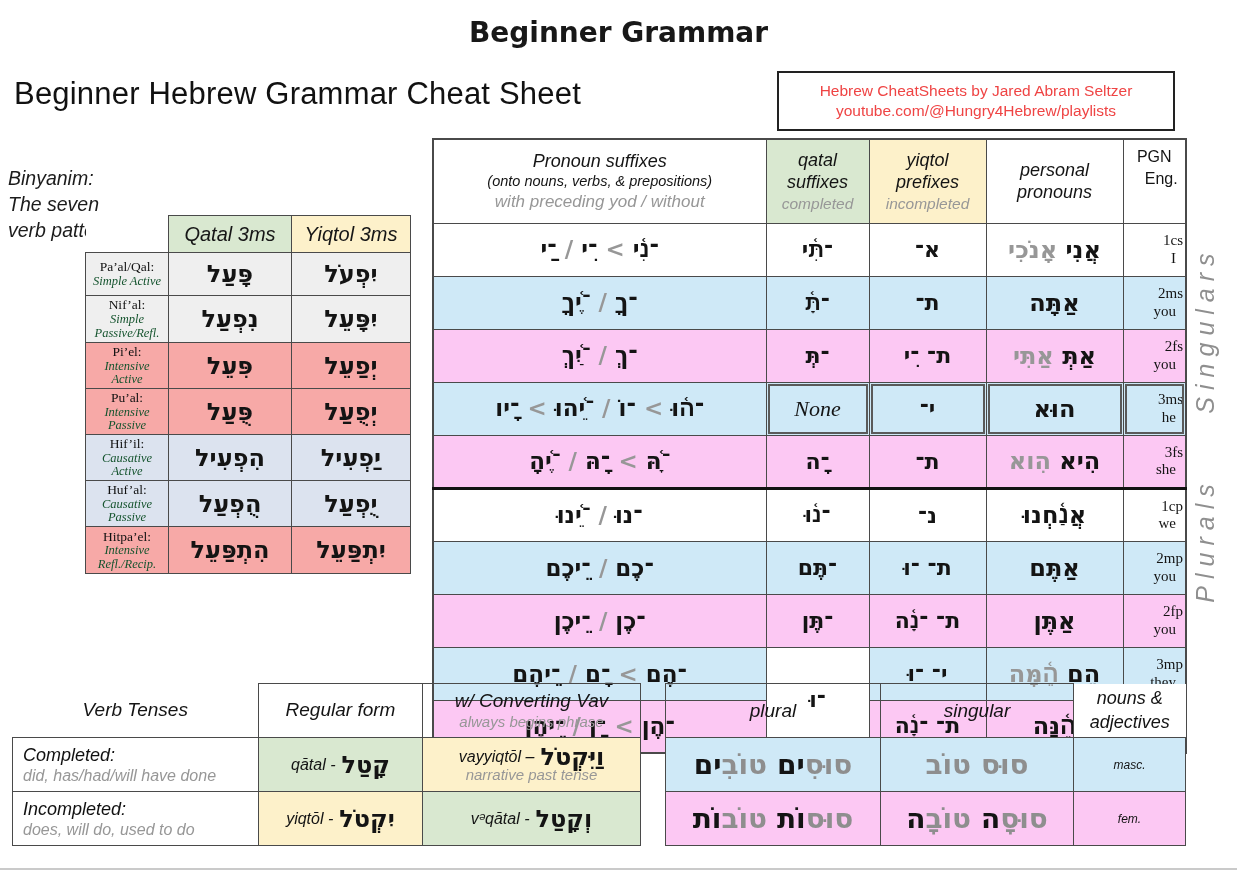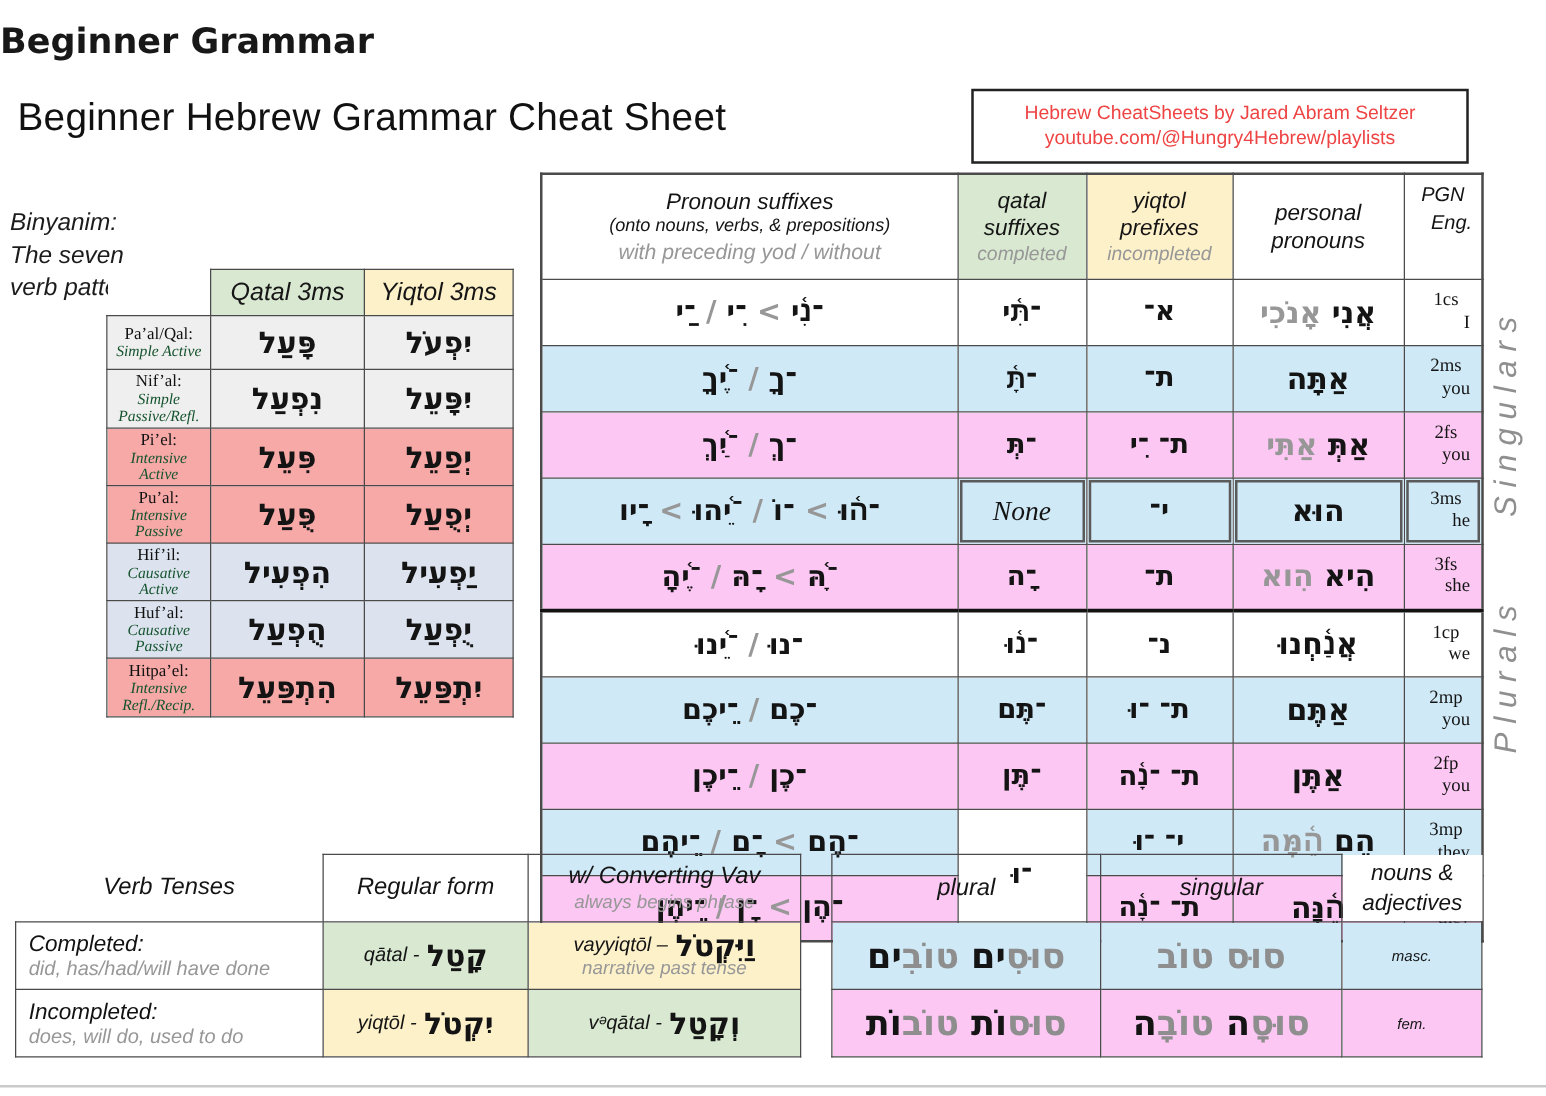--- a/index.html
+++ b/index.html
@@ -8,21 +8,21 @@
     --border:#4a4a4a; --muted:#979797; --ink:#141414;
   }
   *{margin:0;padding:0;box-sizing:border-box;}
   body{background:#ffffff;font-family:"Liberation Sans",sans-serif;color:var(--ink);}
   .sheet{position:relative;width:1237px;height:877px;background:#fff;overflow:hidden;}
   .abs{position:absolute;}
   .muted{color:var(--muted);}
   .heb{font-family:"DejaVu Sans",sans-serif;font-weight:bold;}
 
   
-  .main-title{top:16px;left:0;width:1237px;
+  .main-title{top:16px;left:0;width:1237px;text-align:center;
     font-family:"DejaVu Sans",sans-serif;font-weight:bold;font-size:28px;color:#181818;}
   .subtitle{top:76px;left:14px;font-size:31px;letter-spacing:.2px;color:#111;}
   .credit-box{top:71px;left:777px;width:398px;height:60px;border:2px solid #222;
     display:flex;flex-direction:column;justify-content:center;align-items:center;gap:2px;}
   .credit-box div{font-size:15.5px;color:#ef4444;}
 
   
   .bin-intro{top:165px;left:8px;width:158px;text-align:left;font-style:italic;
     font-size:19.5px;line-height:26px;color:#1c1c1c;}
 
@@ -62,23 +62,23 @@
   .c-qatal{font-size:22px;}
   .c-yiqtol{font-size:22px;}
   .c-pron{font-size:24px;}
   .c-pron .muted,.c-suffix .muted{font-weight:bold;}
   .none-cell{font-family:"Liberation Serif",serif;font-style:italic;font-size:22px;}
   .merged-cell{background:#ffffff !important;font-size:22px;}
   td.boxed{position:relative;}
   td.boxed::after{content:"";position:absolute;inset:1px;border:2px solid #5a5a5a;pointer-events:none;}
   tr.divider td{border-top:3.5px solid #121212;}
   .c-pgn{padding:0;}
-  .pgn-top{font-family:"Liberation Serif",serif;font-size:15px;text-align:center;padding:2px 2px 0 7px;line-height:1.15;}
+  .pgn-top{font-family:"Liberation Serif",serif;font-size:15px;text-align:right;padding:2px 2px 0 7px;line-height:1.15;}
   .pgn-eng{font-family:"Liberation Serif",serif;font-size:15px;text-align:right;padding:0 9px 2px 0;line-height:1.15;}
-  .pgn-hdr{font-style:italic;font-size:16px;line-height:1.4;padding-top:6px;}
+  .pgn-hdr{font-size:16px;line-height:1.4;padding-top:6px;}
   .pgn-hdr .l2{padding-left:14px;}
 
   
   .side-label{width:260px;height:34px;text-align:center;font-style:italic;font-size:25px;
     letter-spacing:7px;color:#8f8f8f;transform:rotate(-90deg);}
 
   
   .vt{top:683px;left:12px;}
   .vt tr{height:54px;}
   .vt-title{font-style:italic;font-size:19px;}

